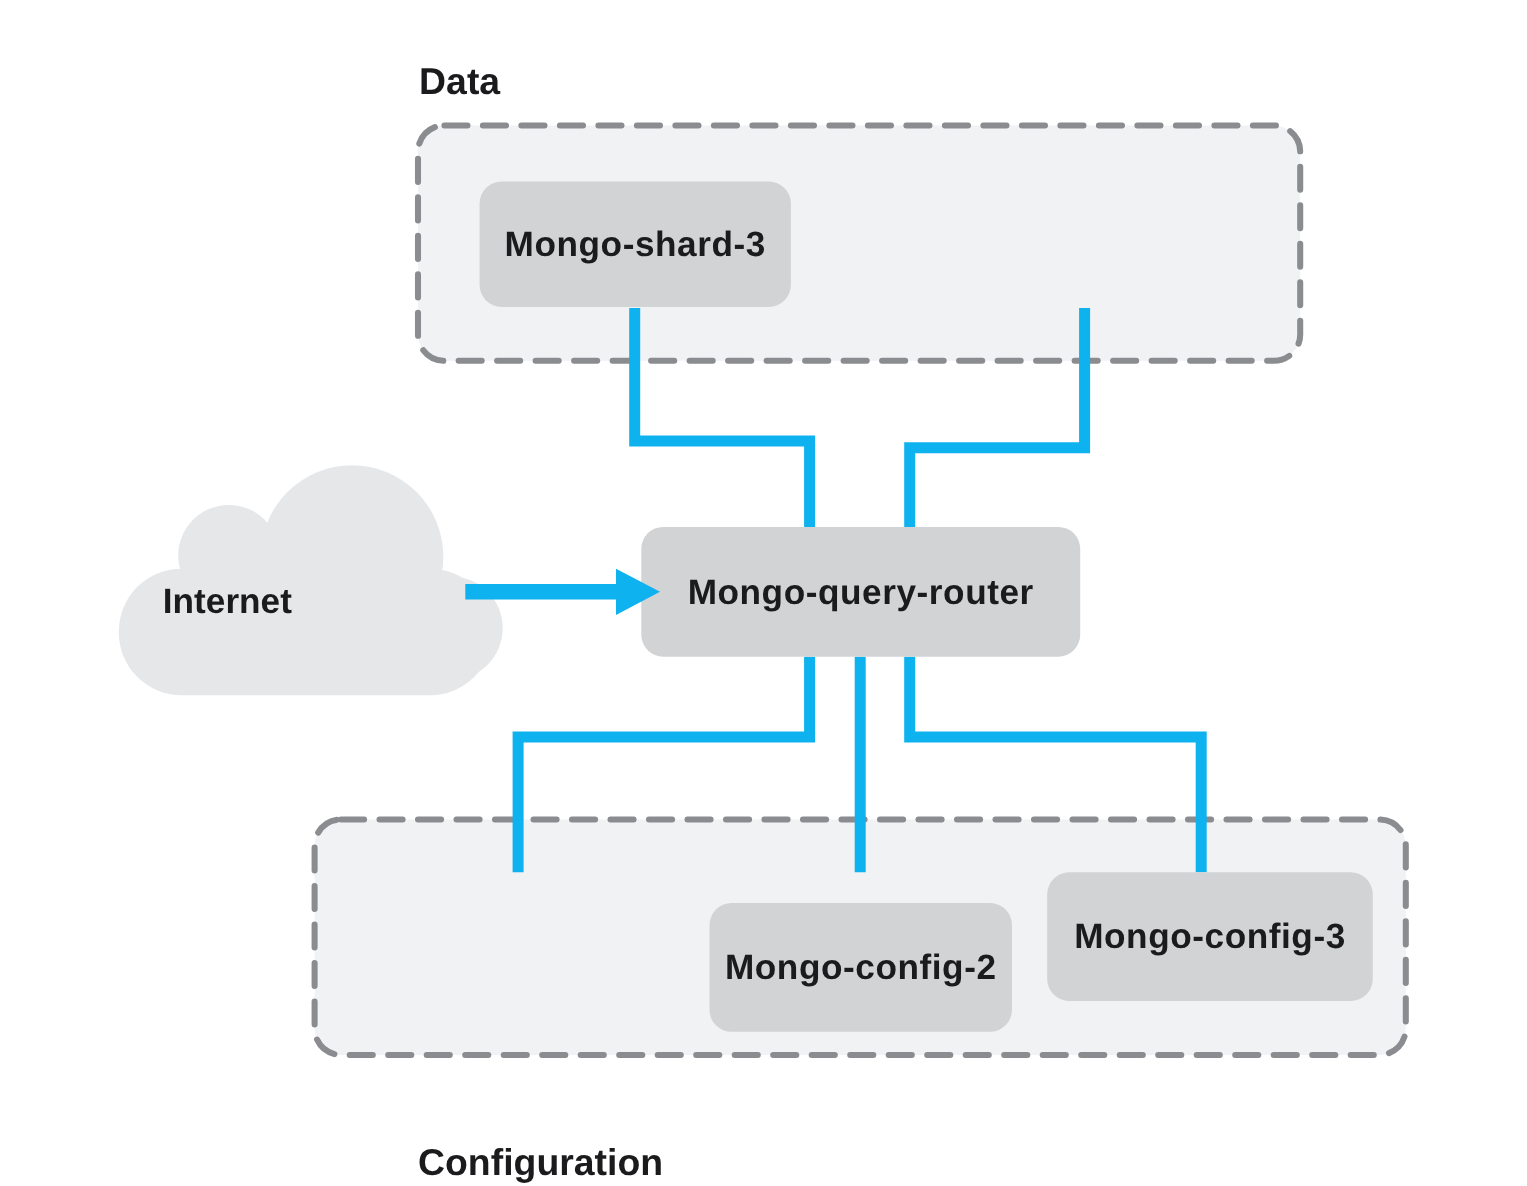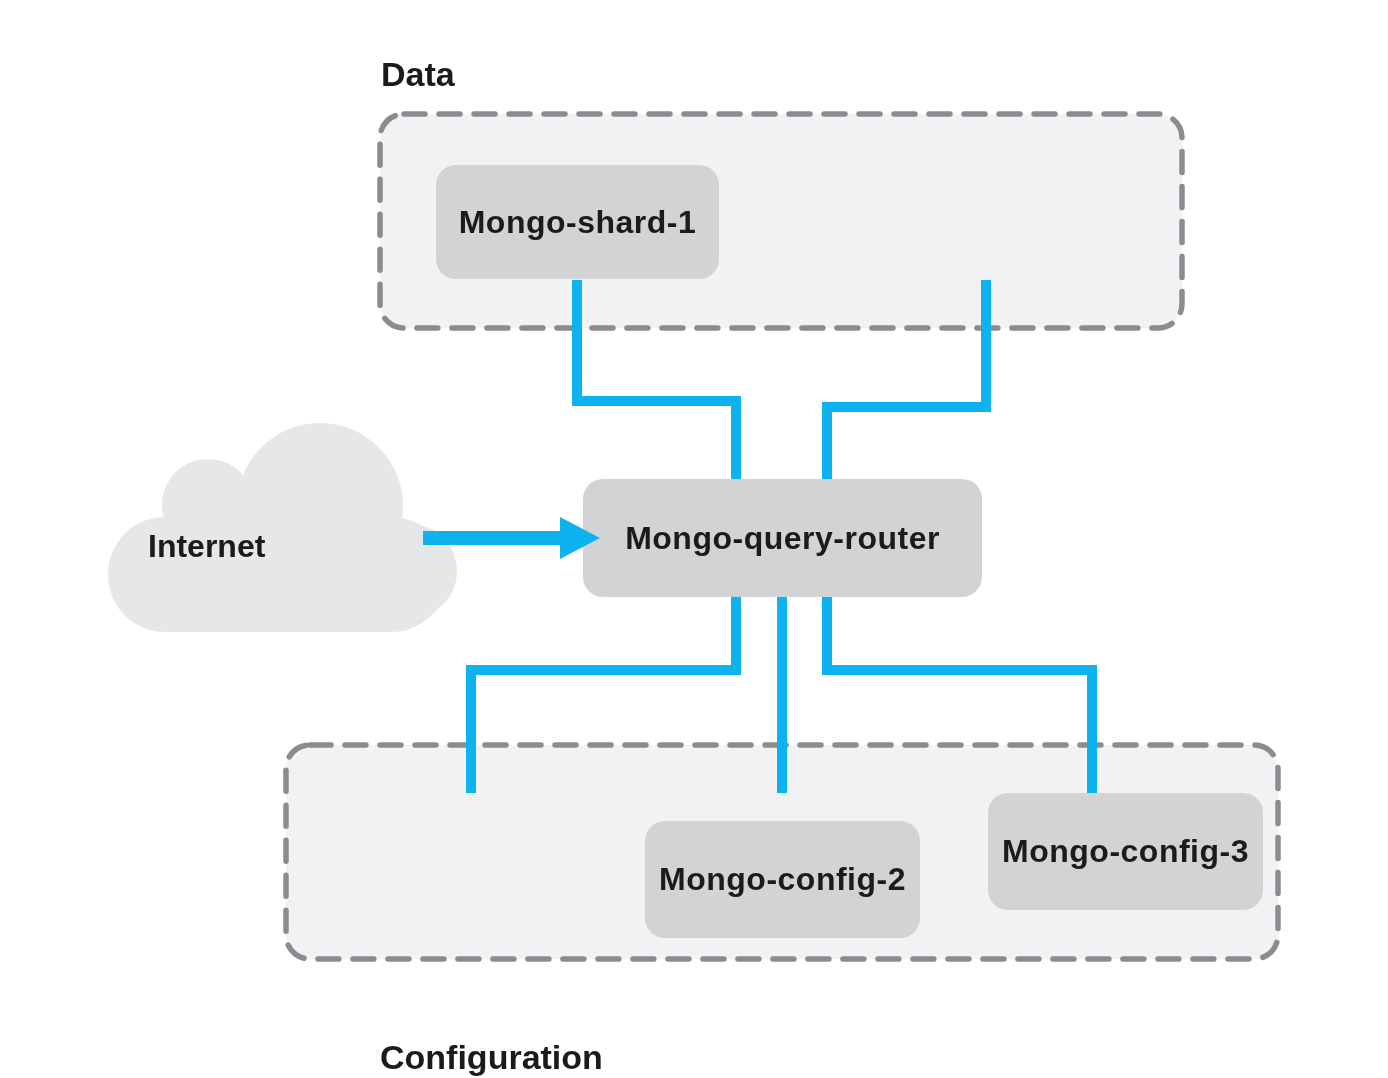--- a/index.html
+++ b/index.html
@@ -48,21 +48,21 @@
     font-weight:bold;font-size:32px;color:var(--text-color);
     text-align:left;
   }
 
   
   #node-shard1 {left:436px;top:165px;width:283px;height:114px;}
   #node-shard2 {left:845px;top:165px;width:280px;height:114px;}
   #node-router {left:583px;top:479px;width:399px;height:118px;text-align:right;}
   #node-config1{left:332px;top:793px;width:276px;height:117px;}
   #node-config2{left:645px;top:793px;width:275px;height:117px;margin-top:28px;}
-  #node-config3{left:988px;top:793px;width:275px;height:117px;}
+  #node-config3{left:952px;top:793px;width:296px;height:117px;}
 
   #label-data  {left:381px;top:55px;width:800px;}
   #label-config{left:380px;top:1038px;width:800px;}
   #label-internet{left:148px;top:528px;width:260px;}
 </style>
 </head>
 <body>
 
 <div id="canvas">
 
@@ -83,21 +83,21 @@
     <path class="connector" d="M986 280 L986 407 L827 407 L827 479"></path>
     <path class="connector" d="M736 597 L736 670 L471 670 L471 793"></path>
     <path class="connector" d="M782 597 L782 793"></path>
     <path class="connector" d="M827 597 L827 670 L1092 670 L1092 793"></path>
   </svg>
 
   <div class="section-label" id="label-data">Data</div>
   <div class="section-label" id="label-config">Configuration</div>
   <div class="cloud-label" id="label-internet">Internet</div>
 
-  <div class="node" id="node-shard1">Mongo-shard-1</div>
+  <div class="node" id="node-shard1">Mongo-shard-3</div>
   <div class="node" id="node-router">Mongo-query-router</div>
   <div class="node" id="node-config2">Mongo-config-2</div>
   <div class="node" id="node-config3">Mongo-config-3</div>
 
   <svg class="layer top" viewBox="0 0 1388 1078">
     <g>
       <path class="arrow-shaft" d="M423 538 L562 538"></path>
       <polygon class="arrow-head" points="560,517 600,538 560,559"></polygon>
     </g>
   </svg>

